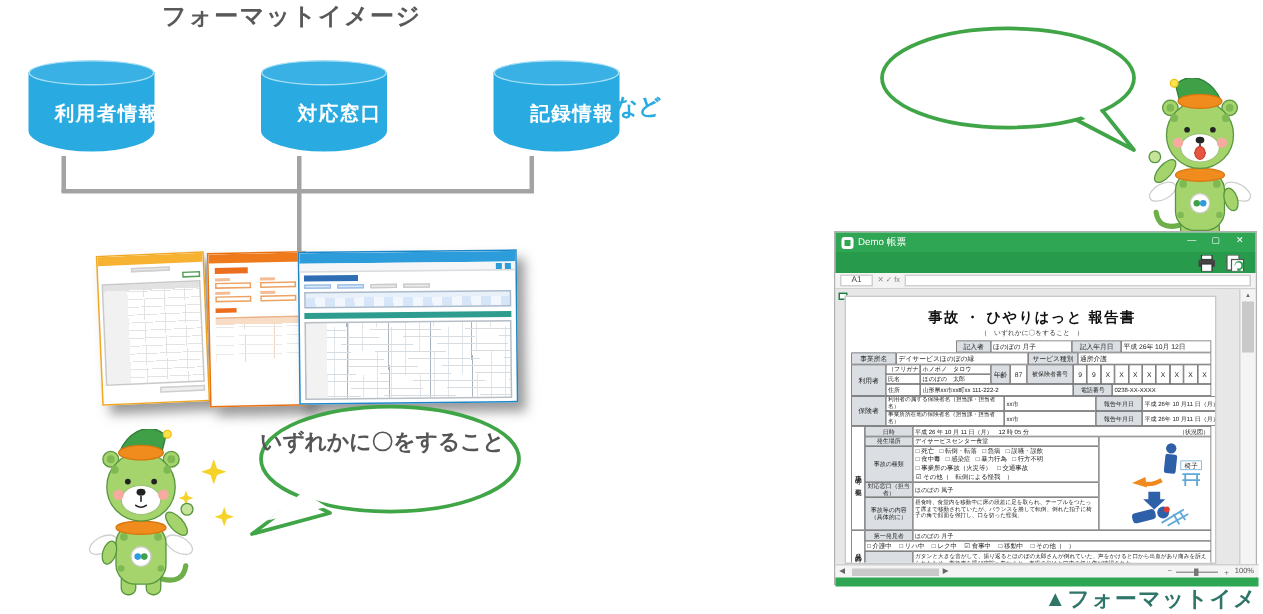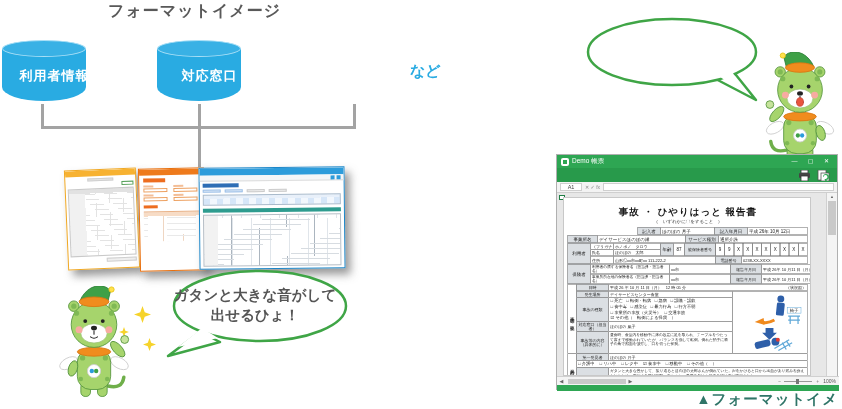--- a/index.html
+++ b/index.html
@@ -2,21 +2,21 @@
 <html><head>
 <meta charset="utf-8">
 <style>
   html,body{margin:0;padding:0;background:#fff;}
   *{box-sizing:border-box;}
   #canvas{position:relative;width:842px;height:409px;overflow:hidden;background:#fff;
           font-family:"Liberation Sans","DejaVu Sans",sans-serif;color:#333;}
 
   
   .heading{position:absolute;left:108px;top:1px;font-size:16px;font-weight:bold;color:#595959;letter-spacing:1px;}
-  .db{position:absolute;width:105px;height:64px;}
+  .db{position:absolute;width:105px;height:64px;margin-left:17px;}
   .db .body{position:absolute;top:8px;left:0;width:84px;height:53px;background:#29ABE2;
             border-radius:0 0 50% 50% / 0 0 14px 14px;}
   .db .top{position:absolute;top:0;left:0;width:84px;height:17px;border-radius:50%;
            background:#39B1E5;border:1px solid #A9DFF6;}
   .db .label{position:absolute;left:0;right:0;top:27px;text-align:center;color:#fff;
              font-size:13px;font-weight:bold;letter-spacing:1px;}
   #db1{left:2px;top:40px;} #db2{left:157px;top:40px;} #db3{left:312px;top:40px;}
   .etc{position:absolute;left:410px;top:62px;font-size:15px;font-weight:bold;color:#29ABE2;}
   .line{position:absolute;background:#A3A3A3;}
 
@@ -190,20 +190,25 @@
   <div class="db" id="db1">
     <div class="body"></div>
     <div class="top"></div>
     <div class="label">利用者情報</div>
   </div>
   <div class="db" id="db2">
     <div class="body"></div>
     <div class="top"></div>
     <div class="label">対応窓口</div>
   </div>
+  <div class="db" id="db3">
+    <div class="body"></div>
+    <div class="top"></div>
+    <div class="label">記録情報</div>
+  </div>
   <div class="etc">など</div>
 
   <div class="line" style="left:41px;top:104px;width:3px;height:24px;"></div>
   <div class="line" style="left:198px;top:104px;width:3px;height:24px;"></div>
   <div class="line" style="left:353px;top:104px;width:3px;height:24px;"></div>
   <div class="line" style="left:41px;top:126px;width:315px;height:3px;"></div>
   <div class="line" style="left:198px;top:128px;width:3px;height:42px;"></div>
 
   <div class="miniwin" id="winY">
     <div class="mw-bar"></div>
@@ -254,22 +259,21 @@
     <div class="b-grid"></div>
   </div>
 
   <div class="bubble" id="bubbleL">
     <svg width="190" height="92">
       <path d="M40,64 L8,88 L60,74 Z" fill="#fff" stroke="#3FA546" stroke-width="2.5" stroke-linejoin="round"></path>
       <ellipse cx="100" cy="38" rx="86" ry="35" fill="#fff" stroke="#3FA546" stroke-width="2.5"></ellipse>
       <path d="M42,60 L18,79 L58,70 Z" fill="#fff"></path>
     </svg>
     <div class="txt">
-      <div>ガタンと大きな音がして</div>
-      <div>出せるひょ！</div>
+      <div>いずれかに〇をすること</div>
     </div>
   </div>
 
   <svg class="spark" style="left:134px;top:306px;" width="17" height="17" viewBox="0 0 20 20">
       <use href="#star4"></use>
     </svg>
   <svg class="spark" style="left:119px;top:327px;" width="10" height="10" viewBox="0 0 20 20">
       <use href="#star4"></use>
     </svg>
   <svg class="spark" style="left:143px;top:338px;" width="13" height="13" viewBox="0 0 20 20">

